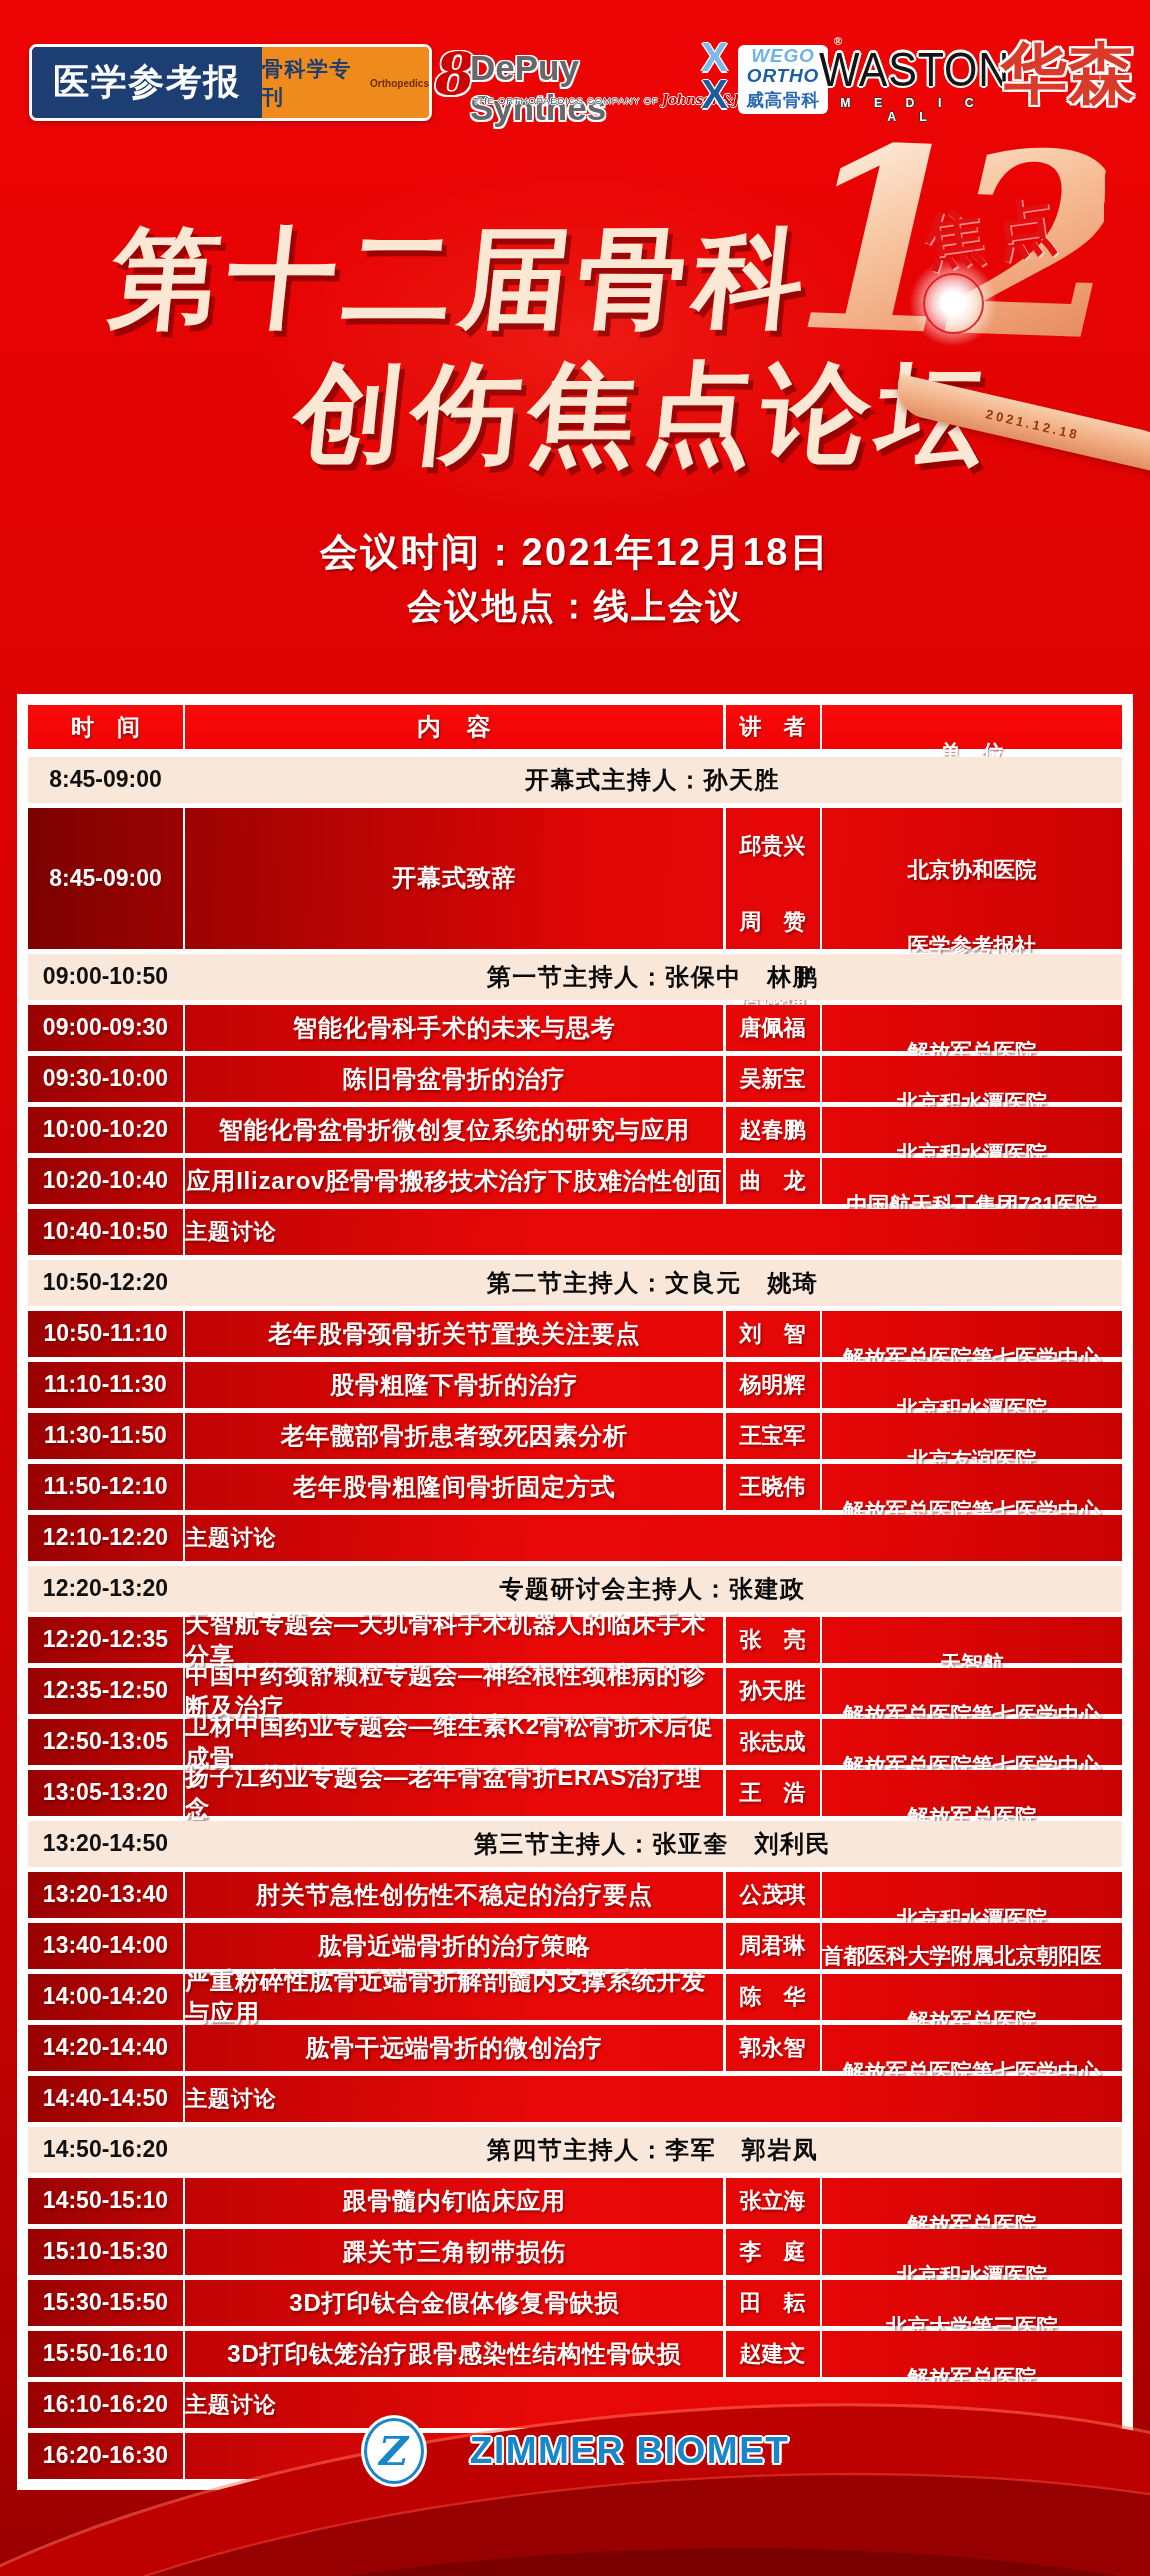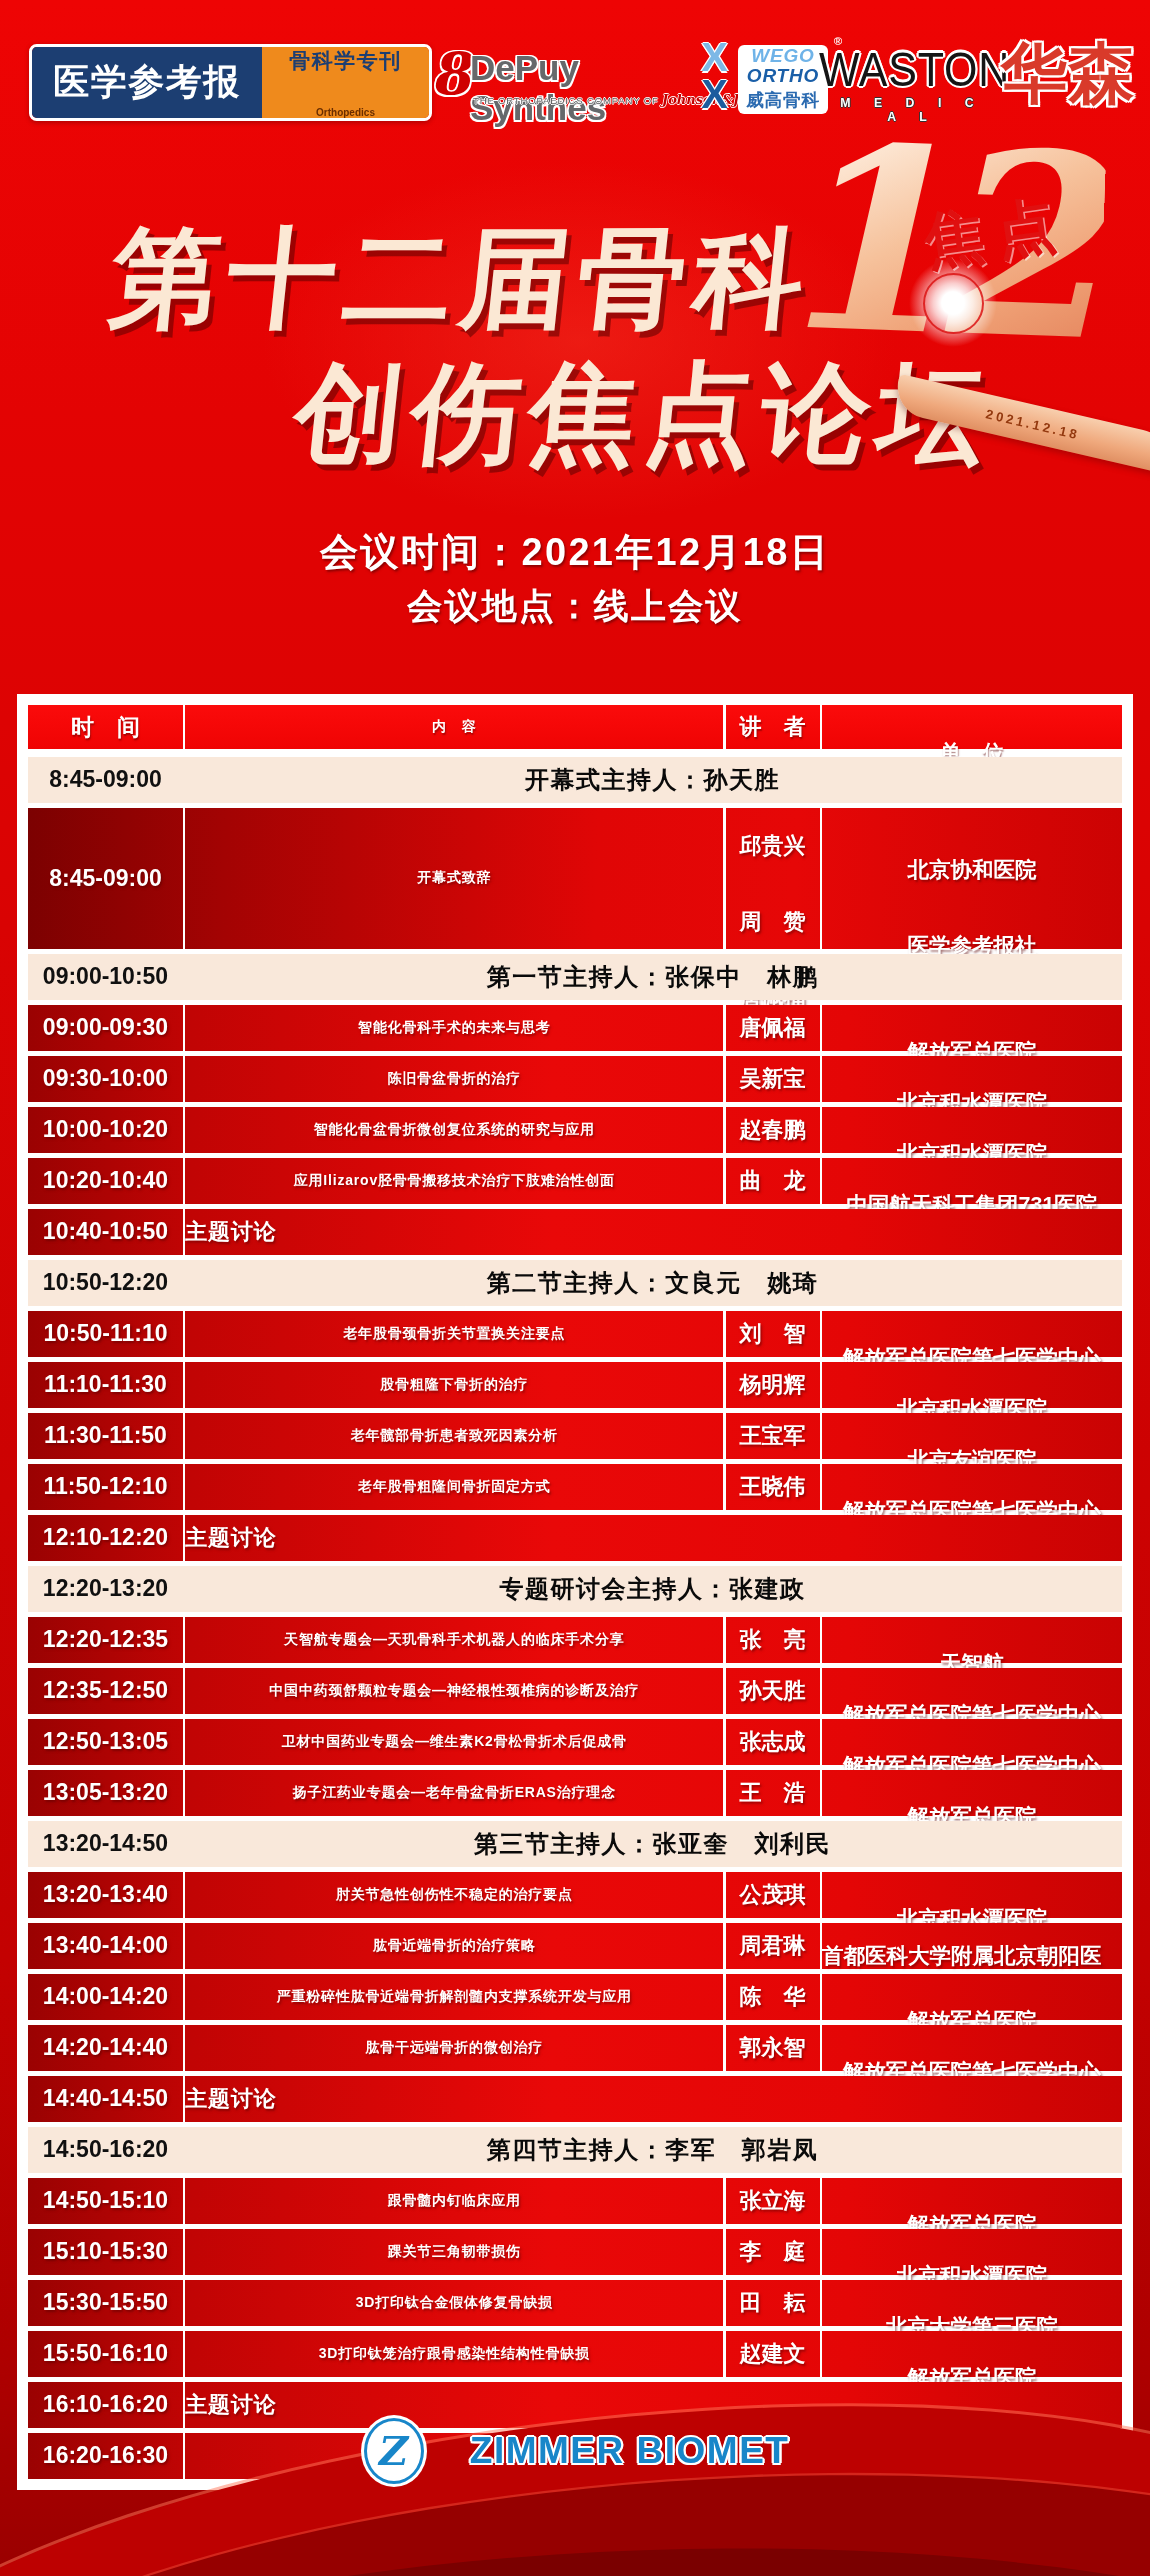--- a/index.html
+++ b/index.html
@@ -7,21 +7,21 @@
     font-family:"Liberation Sans",sans-serif;
     background:linear-gradient(180deg,#ee0404 0%,#e30303 16%,#d90303 36%,#cc0202 58%,#c30101 76%,#ad0000 92%,#9a0000 100%);}
   .glow{position:absolute;left:138px;top:92px;width:882px;height:498px;
     background:radial-gradient(closest-side,rgba(255,80,55,.30),transparent 72%);}
 
   
   .mrn-box{position:absolute;left:29px;top:44px;width:397px;height:71px;border:3.1px solid #fff;
     border-radius:7.7px;display:flex;overflow:hidden;box-shadow:0 1.5px 4.6px rgba(80,0,0,.35);}
   .mrn-left{width:230px;background:#1c3e72;display:flex;align-items:center;justify-content:center;}
   .mrn-left span{color:#fff;font-family:"Liberation Serif",serif;font-weight:700;font-size:36px;letter-spacing:1.5px;}
-  .mrn-right{flex:1;background:#ef8a1c;display:flex;flex-direction:column;align-items:center;justify-content:space-between;}
+  .mrn-right{flex:1;background:#ef8a1c;display:flex;align-items:center;justify-content:flex-start;}
   .mrn-right .cn{color:#1c3e72;font-family:"Liberation Serif",serif;font-weight:700;font-size:21px;letter-spacing:1.5px;}
   .mrn-right .en{color:#6b2e00;font-weight:700;font-size:10px;margin-top:2.3px;}
 
   .depuy{position:absolute;left:435px;top:43px;width:253px;height:77px;}
   .depuy .dicon{position:absolute;left:0;top:-3.1px;font-family:"DejaVu Serif",serif;font-style:italic;font-weight:700;
     font-size:57px;color:#cf0000;text-shadow:-1.5px 0 #fff,1.5px 0 #fff,0 -1.5px #fff,0 1.5px #fff,-1.5px -1.5px #fff,1.5px 1.5px #fff,-1.5px 1.5px #fff,1.5px -1.5px #fff;}
   .depuy .dname{position:absolute;left:35px;top:4.6px;font-size:35px;font-weight:700;color:#66686b;letter-spacing:0;
     text-shadow:-1.5px 0 #fff,1.5px 0 #fff,0 -1.5px #fff,0 1.5px #fff,-1.5px -1.5px #fff,1.5px 1.5px #fff,-1.5px 1.5px #fff,1.5px -1.5px #fff;}
   .depuy .dtag{position:absolute;left:38px;top:49px;white-space:nowrap;}
   .depuy .dtag .t1{font-size:9.6px;font-weight:400;color:#5a5c5e;letter-spacing:0.8px;
@@ -83,21 +83,21 @@
   .hrow{height:44px;margin-bottom:5.4px;display:flex;background:linear-gradient(180deg,#fb0b0b,#ef0303);}
   .hcell{display:flex;align-items:center;justify-content:center;color:#fff;font-weight:800;font-size:23px;
     text-shadow:0.8px 1.5px 1.5px rgba(90,0,0,.5);}
   .trow{display:flex;height:46px;
     background:linear-gradient(92deg,#9a0202 0%,#c10404 15%,#e90808 48%,#e40606 75%,#c90303 100%);}
   .trow.group{height:141px;background:linear-gradient(92deg,#7c0101 0%,#a30303 18%,#e00606 52%,#e60707 70%,#cc0303 100%);}
   .trow.section{background:#f9e8da;}
   .cell{display:flex;align-items:center;justify-content:center;color:#fff;font-weight:700;
     text-shadow:1.5px 2.3px 2.3px rgba(90,0,0,.55);}
   .time{width:155px;font-size:23px;}
-  .content{width:538px;font-size:14px;letter-spacing:0.8px;}
+  .content{width:538px;font-size:24px;letter-spacing:0.8px;}
   .speaker{width:94px;font-size:22px;}
   .org{flex:1;font-size:21.5px;margin-top:47px;}
   .vsep{width:2.3px;background:#fff;flex:0 0 2.3px;}
   .hsep{height:2.3px;background:#fff;}
   .stack{flex:1;display:flex;flex-direction:column;}
   .subrow{flex:1;display:flex;}
   .trow.section .time{color:#101010;text-shadow:none;font-weight:800;}
   .sectiontext{flex:1;display:flex;align-items:center;justify-content:center;color:#0a0a0a;font-weight:800;
     font-size:24px;letter-spacing:1.5px;}
   .rest{flex:1;display:flex;align-items:center;}

